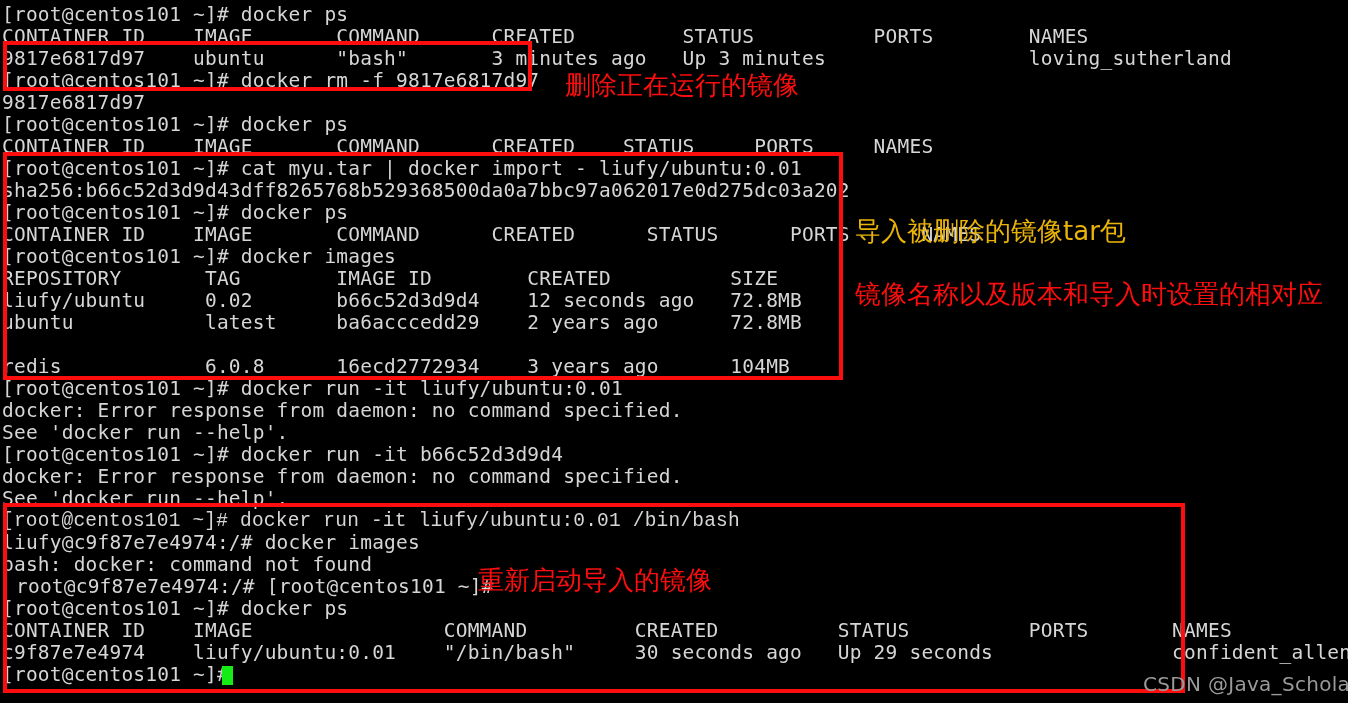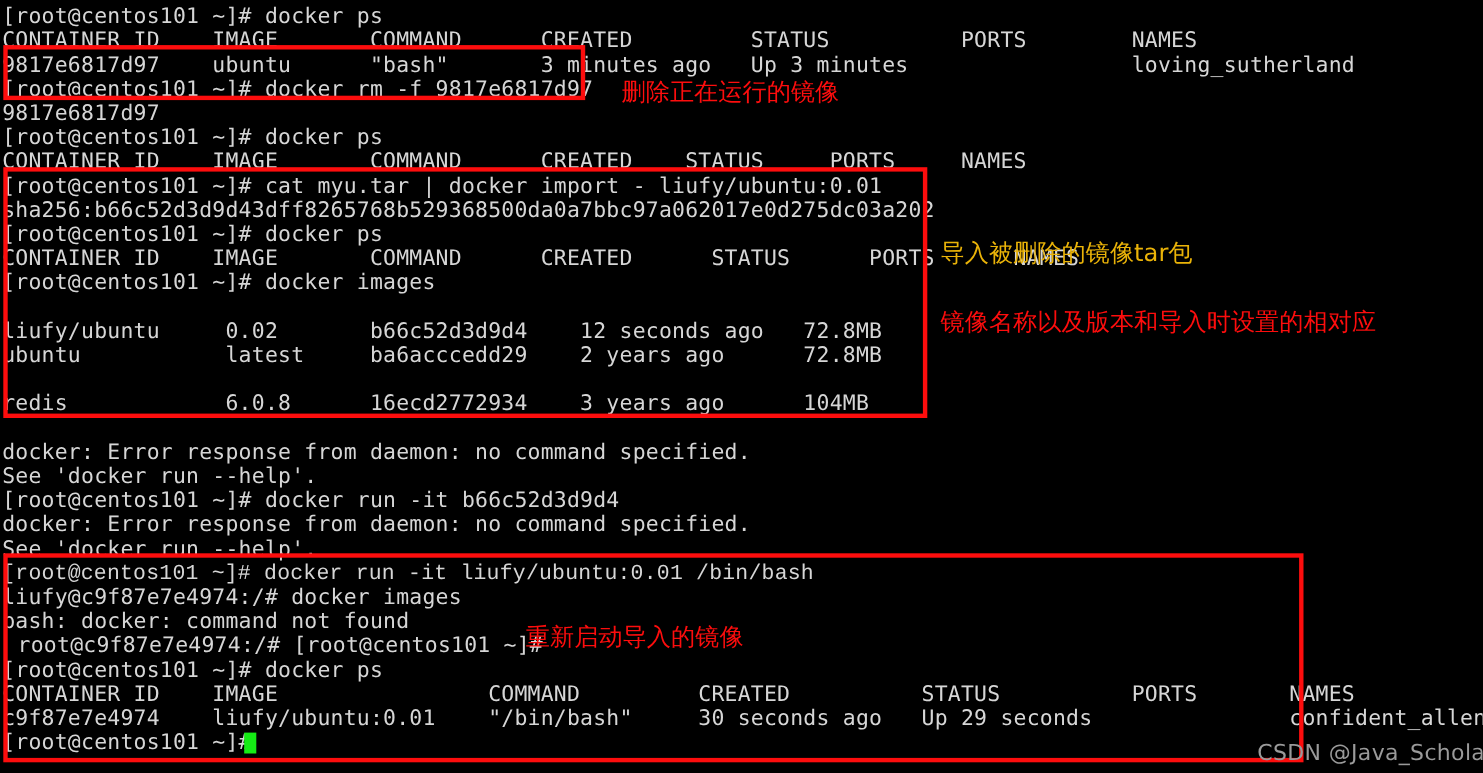--- a/index.html
+++ b/index.html
@@ -45,21 +45,21 @@
     border: 4px solid #fb0a0a;
     box-sizing: border-box;
     pointer-events: none;
     background: transparent;
   }
   
   .anno-text {
     position: absolute;
     color: #fd0d0d;
     font-family: "DejaVu Sans", "Liberation Sans", sans-serif;
-    font-size: 22px;
+    font-size: 26px;
     line-height: 26px;
     white-space: pre;
   }
   
   .cursor {
     position: absolute;
     width: 11px;
     height: 19px;
     background: #15ec15;
   }
@@ -84,23 +84,25 @@
       <div class="line" style="top: 48px; left: 2px;">9817e6817d97    ubuntu      "bash"       3 minutes ago   Up 3 minutes                 loving_sutherland</div>
       <div class="line" style="top: 70px; left: 2px;">[root@centos101 ~]# docker rm -f 9817e6817d97</div>
       <div class="line" style="top: 92px; left: 2px;">9817e6817d97</div>
       <div class="line" style="top: 114px; left: 2px;">[root@centos101 ~]# docker ps</div>
       <div class="line" style="top: 136px; left: 2px;">CONTAINER ID    IMAGE       COMMAND      CREATED    STATUS     PORTS     NAMES</div>
       <div class="line" style="top: 158px; left: 2px;">[root@centos101 ~]# cat myu.tar | docker import - liufy/ubuntu:0.01</div>
       <div class="line" style="top: 180px; left: 2px;">sha256:b66c52d3d9d43dff8265768b529368500da0a7bbc97a062017e0d275dc03a202</div>
       <div class="line" style="top: 202px; left: 2px;">[root@centos101 ~]# docker ps</div>
       <div class="line" style="top: 224px; left: 2px;">CONTAINER ID    IMAGE       COMMAND      CREATED      STATUS      PORTS      NAMES</div>
       <div class="line" style="top: 246px; left: 2px;">[root@centos101 ~]# docker images</div>
+      <div class="line" style="top: 268px; left: 2px;">REPOSITORY       TAG        IMAGE ID        CREATED          SIZE</div>
       <div class="line" style="top: 290px; left: 2px;">liufy/ubuntu     0.02       b66c52d3d9d4    12 seconds ago   72.8MB</div>
       <div class="line" style="top: 312px; left: 2px;">ubuntu           latest     ba6acccedd29    2 years ago      72.8MB</div>
       <div class="line" style="top: 356px; left: 2px;">redis            6.0.8      16ecd2772934    3 years ago      104MB</div>
+      <div class="line" style="top: 378px; left: 2px;">[root@centos101 ~]# docker run -it liufy/ubuntu:0.01</div>
       <div class="line" style="top: 400px; left: 2px;">docker: Error response from daemon: no command specified.</div>
       <div class="line" style="top: 422px; left: 2px;">See 'docker run --help'.</div>
       <div class="line" style="top: 444px; left: 2px;">[root@centos101 ~]# docker run -it b66c52d3d9d4</div>
       <div class="line" style="top: 466px; left: 2px;">docker: Error response from daemon: no command specified.</div>
       <div class="line" style="top: 488px; left: 2px;">See 'docker run --help'.</div>
       <div class="line" style="top: 510px; left: 2px; font-family: Liberation Mono, monospace;">[root@centos101 ~]# docker run -it liufy/ubuntu:0.01 /bin/bash</div>
       <div class="line" style="top: 532px; left: 2px;">liufy@c9f87e7e4974:/# docker images</div>
       <div class="line" style="top: 554px; left: 2px;">bash: docker: command not found</div>
       <div class="line" style="top: 576px; left: 16px;">root@c9f87e7e4974:/# [root@centos101 ~]#</div>
       <div class="line" style="top: 598px; left: 2px;">[root@centos101 ~]# docker ps</div>

